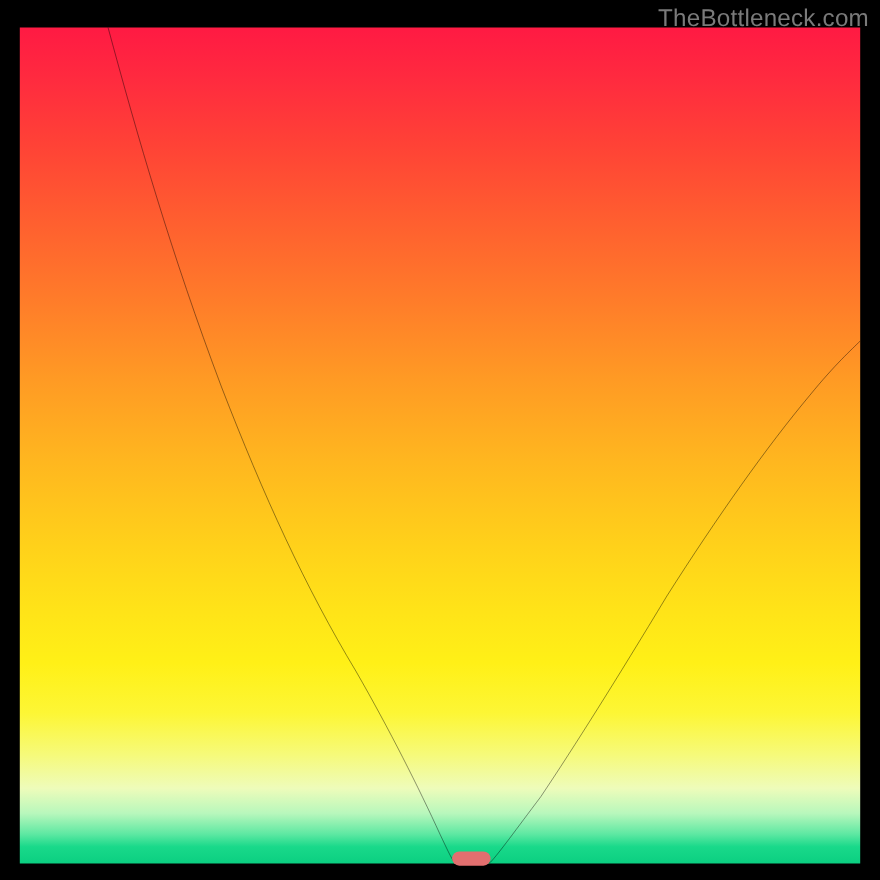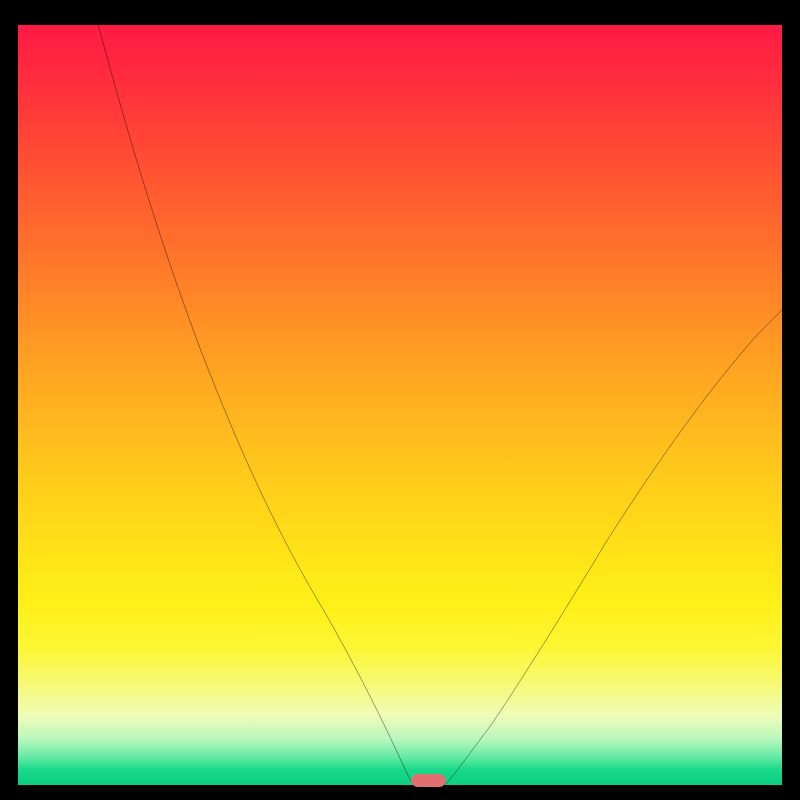--- a/index.html
+++ b/index.html
@@ -71,20 +71,21 @@
     background: #e26f6f;
     border-radius: 999px;
     z-index: 2;
   }
 </style>
 </head>
 <body>
 
 <div class="frame">
 
+  <div class="watermark">TheBottleneck.com</div>
 
   <div class="plot-wrapper">
     <div class="gradient"></div>
 
     <svg class="curve" viewBox="0 0 100 100" preserveAspectRatio="none">
       <path d="M 10.5 0
                C 14 13, 18 27, 24 43
                C 29 56, 34 67, 40 77
                C 44 84, 47.5 91, 50 96.5
                C 50.8 98.2, 51.3 99.3, 51.7 99.85

